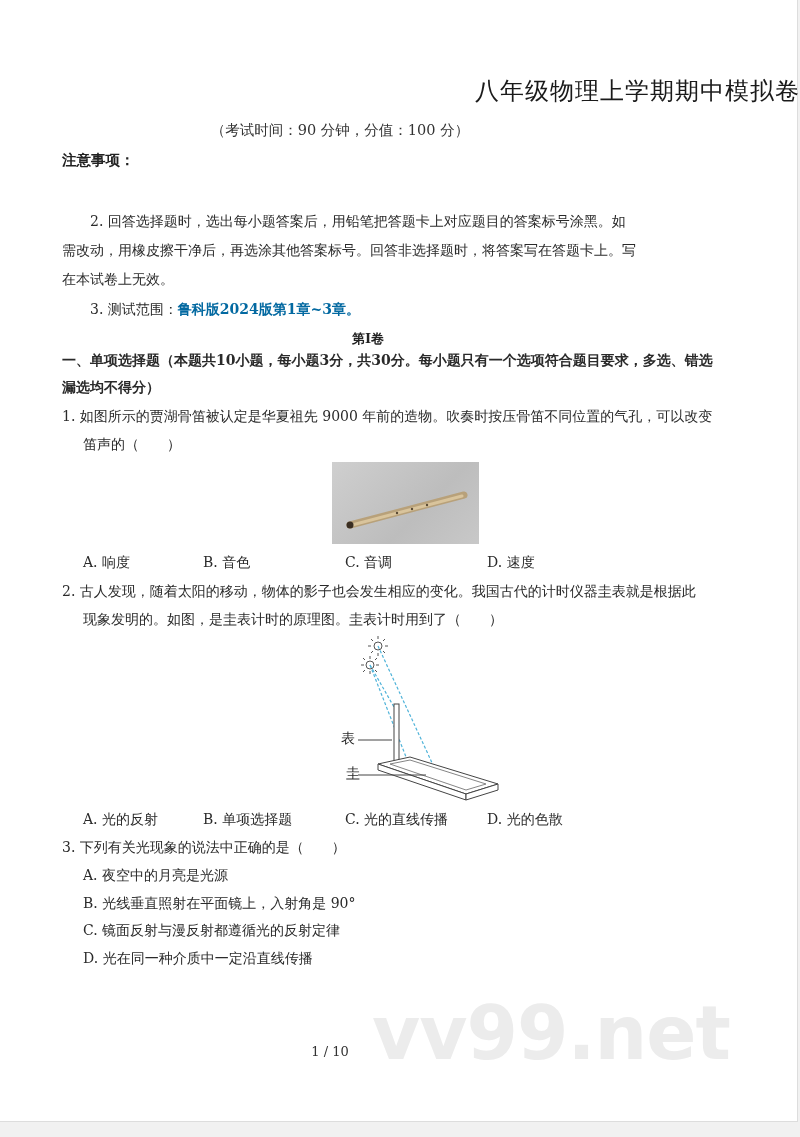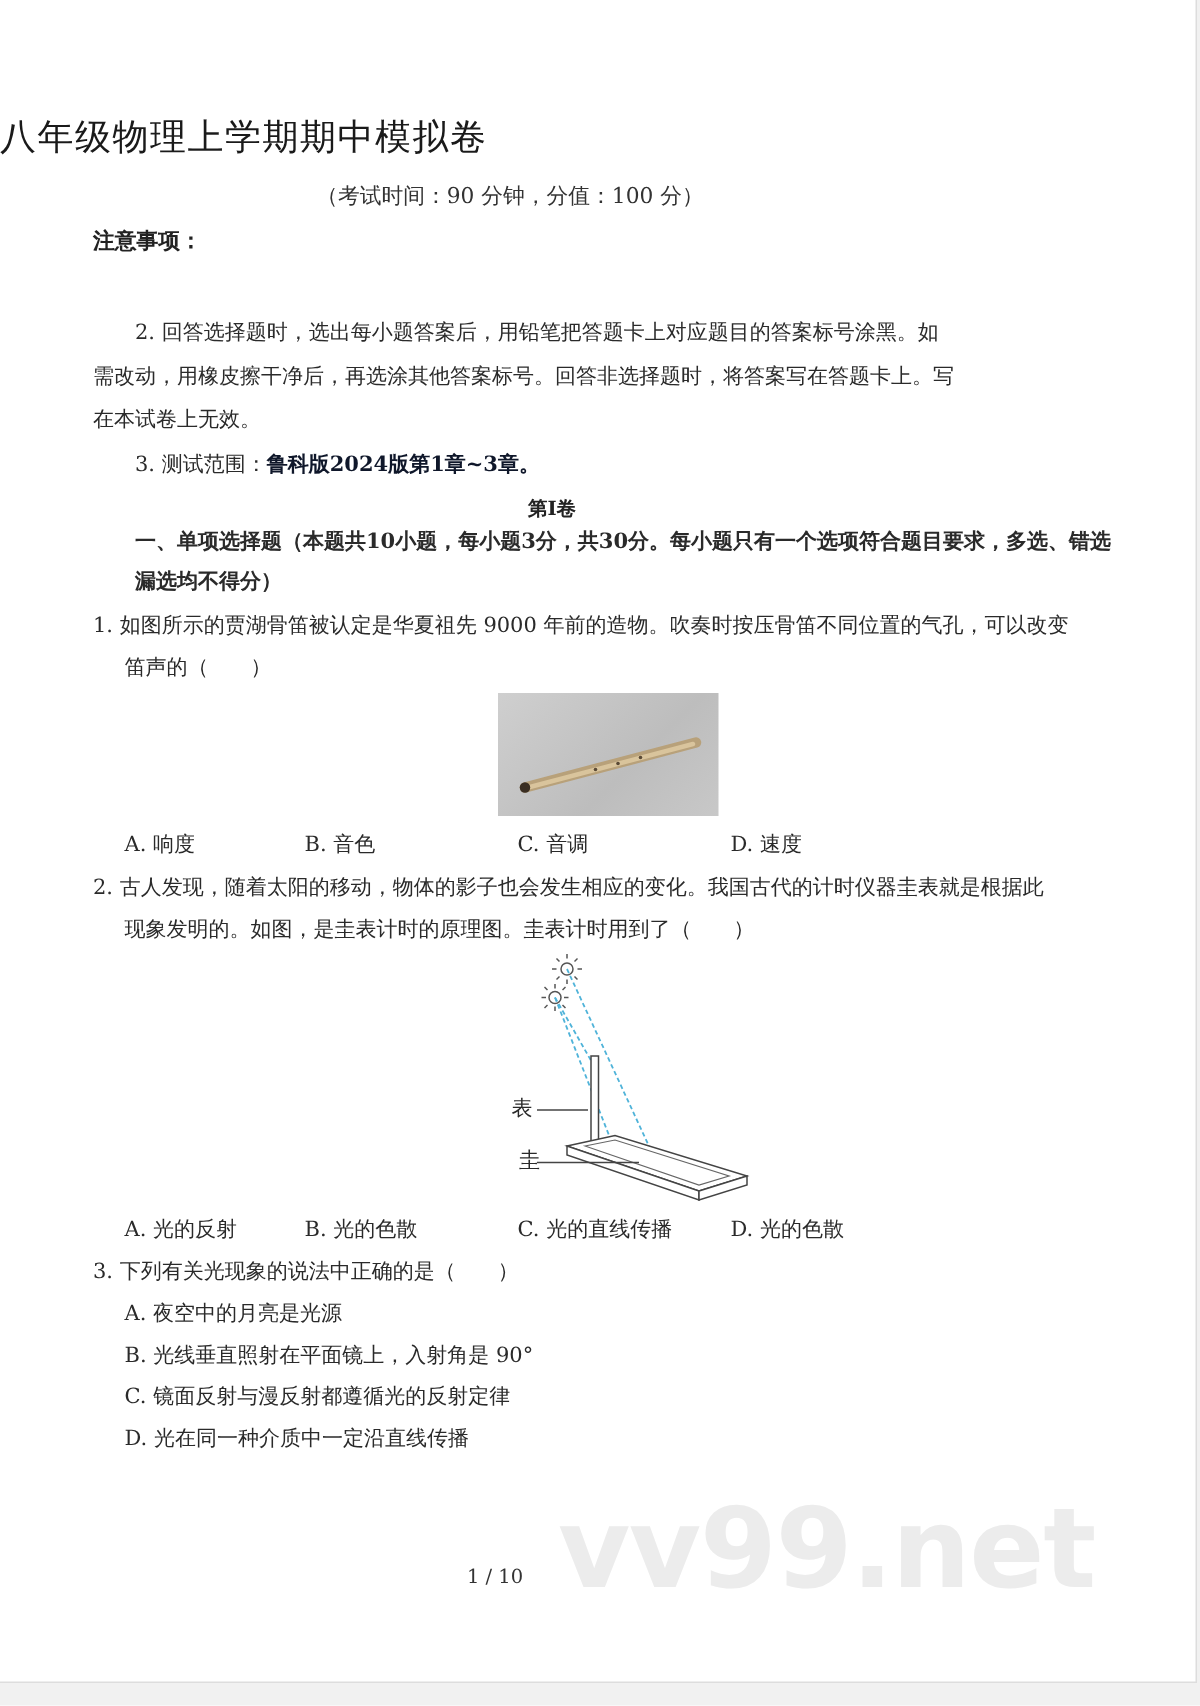--- a/index.html
+++ b/index.html
@@ -1,28 +1,28 @@
 <!DOCTYPE html>
 <html><head>
 <meta charset="utf-8">
 <style>
   html, body { margin:0; padding:0; }
   body { width:800px; height:1137px; background:#f1f1f1; position:relative; overflow:hidden;
          font-family:"DejaVu Serif","Liberation Serif",serif; color:#222; }
   .page { position:absolute; left:0; top:0; width:797px; height:1121px; background:#fff;
           border-right:1px solid #ddd; border-bottom:1px solid #ddd; }
   .abs { position:absolute; white-space:nowrap; }
-  .title { top:75px; left:0; width:800px; text-align:left; font-family:"DejaVu Sans",sans-serif;
+  .title { top:75px; left:0; width:800px; text-align:right; font-family:"DejaVu Sans",sans-serif;
            font-size:24px; color:#1a1a1a; letter-spacing:1px; }
   .subtitle { top:121px; left:0; width:680px; text-align:center; font-size:14.5px; color:#333; }
   .notice-h { top:151px; left:62px; font-size:14.5px; font-weight:bold; }
   .t { font-size:14px; color:#2a2a2a; }
-  .red { color:#0f172a; font-weight:bold; }
+  .red { color:#0369a1; font-weight:bold; }
   .sec { top:330px; left:0; width:736px; text-align:center; font-size:13px; font-weight:bold; }
-  .bold { font-weight:bold;margin-left:28px; }
+  .bold { font-weight:bold; }
   .photo { left:332px; top:462px; width:147px; height:82px; background:linear-gradient(135deg,#cfcfcf,#bdbdbd 60%,#c8c8c8); }
   .watermark { left:372px; top:990px; font-family:"DejaVu Sans",sans-serif; font-weight:bold;
                font-size:74px; color:#ececec; letter-spacing:-1px; }
   .pagenum { top:1044px; left:0; width:660px; text-align:center; font-size:13px; color:#333; }
 </style>
 </head>
 <body>
 
 <div class="page">
 
@@ -92,21 +92,21 @@
       <polygon points="48,132 48,138 136,168 136,162" fill="#fff" stroke="#444" stroke-width="1"></polygon>
       <polygon points="136,162 168,152 168,158 136,168" fill="#fff" stroke="#444" stroke-width="1"></polygon>
       <polygon points="60,132 80,128 156,152 136,158" fill="none" stroke="#666" stroke-width="0.8"></polygon>
       <line x1="28" y1="108" x2="62" y2="108" stroke="#444" stroke-width="1"></line>
       <line x1="28" y1="143" x2="96" y2="143" stroke="#444" stroke-width="1"></line>
     </svg>
     <span class="abs t" style="left:11px;top:98px;font-size:14px">表</span>
     <span class="abs t" style="left:16px;top:133px;font-size:14px">圭</span>
   </div>
   <div class="abs t" style="top:811px;left:83px">A. 光的反射</div>
-  <div class="abs t" style="top:811px;left:203px">B. 光的色散</div>
+  <div class="abs t" style="top:811px;left:203px">B. 单项选择题</div>
   <div class="abs t" style="top:811px;left:345px">C. 光的直线传播</div>
   <div class="abs t" style="top:811px;left:487px">D. 光的色散</div>
 
   <div class="abs t" style="top:839px;left:62px">3. 下列有关光现象的说法中正确的是（　　）</div>
   <div class="abs t" style="top:867px;left:83px">A. 夜空中的月亮是光源</div>
   <div class="abs t" style="top:895px;left:83px">B. 光线垂直照射在平面镜上，入射角是 90°</div>
   <div class="abs t" style="top:922px;left:83px">C. 镜面反射与漫反射都遵循光的反射定律</div>
   <div class="abs t" style="top:950px;left:83px">D. 光在同一种介质中一定沿直线传播</div>
 
 

